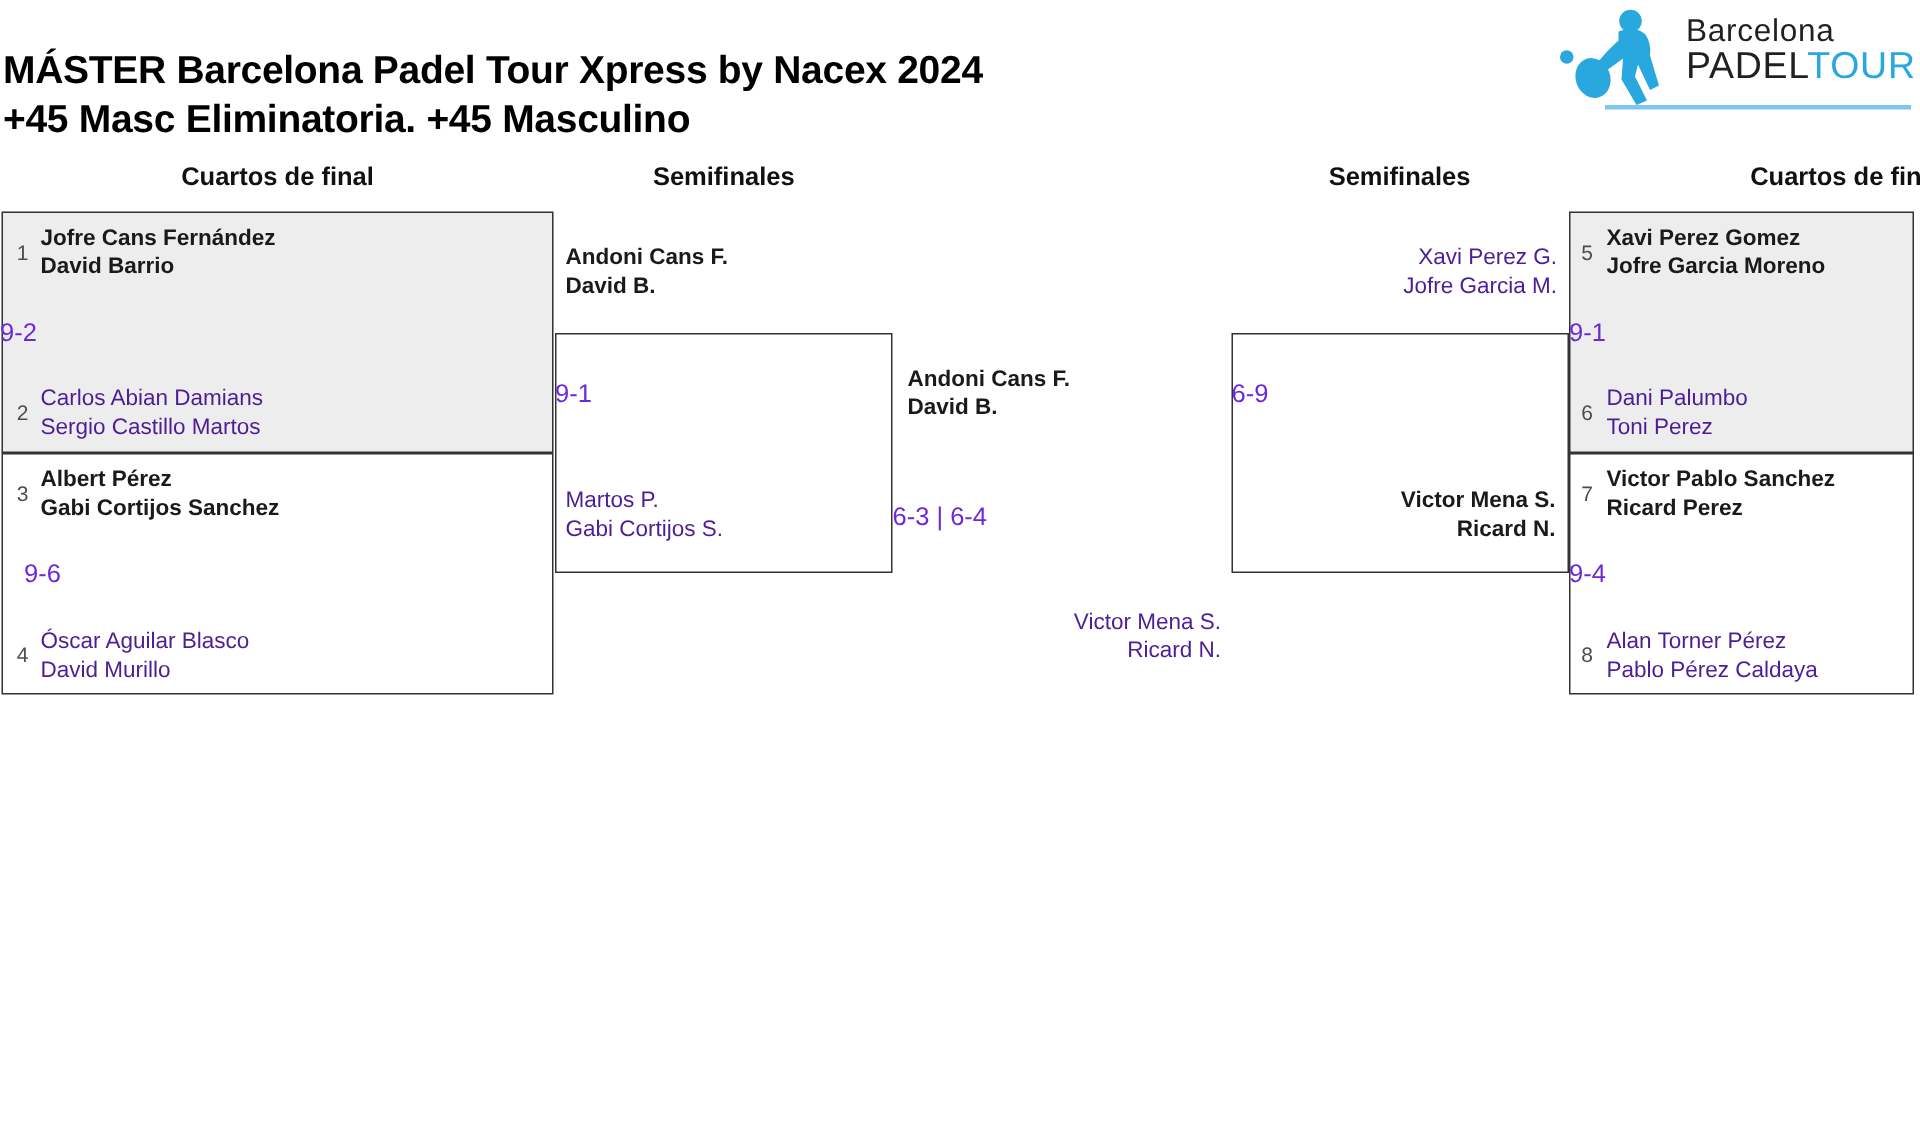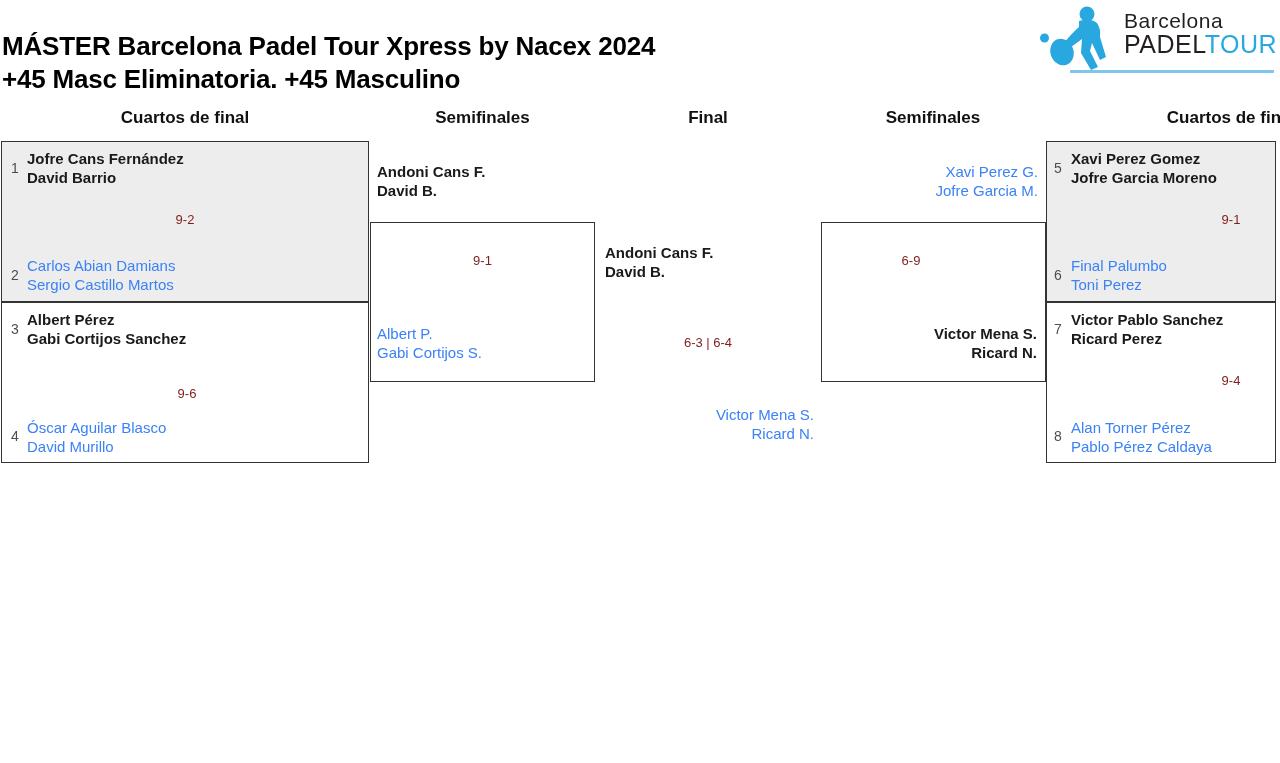--- a/index.html
+++ b/index.html
@@ -12,23 +12,23 @@
 
   .title { left:2px; top:8px; font-size:26px; font-weight:700; line-height:33px; color:#000; letter-spacing:-0.2px;margin-top:22px; }
 
   .round-header { top:108px; font-size:17px; font-weight:600; text-align:center; color:#111; white-space:nowrap; }
 
   .match-box { border:1px solid #333333; background:#ffffff; }
   .match-box.shaded { background:#EDEDED; }
 
   .team { font-size:15px; line-height:19px; white-space:nowrap; }
   .team.winner { font-weight:700; color:#1a1a1a; }
-  .team.loser { font-weight:400; color:#3b82f6; }
+  .team.loser { font-weight:400; color:#4c1d95; }
   .seed { font-size:14px; color:#4d4d4d; width:18px; text-align:center; }
-  .score { font-size:13px; color:#7f1d1d; text-align:center; white-space:nowrap; }
+  .score { font-size:17px; color:#6d28d9; text-align:left; white-space:nowrap; }
   .right { text-align:right; }
 
   
   .logo { left:1040px; top:5px; width:236px; height:70px; }
   .logo-svg { position:absolute; left:0; top:0; }
   .logo-text { position:absolute; left:84px; top:4px; color:#231F20; font-weight:400; white-space:nowrap; }
   .logo-line1 { font-size:21px; line-height:23px; letter-spacing:0.5px; }
   .logo-line2 { font-size:25px; line-height:25px; letter-spacing:0.5px; }
   .logo-line2 .blue { color:#29A8E0; }
   .logo-underline { position:absolute; left:30px; top:65px; width:204px; height:3px; background:#7FC5EC; }
@@ -54,21 +54,20 @@
     </svg>
     <div class="logo-text">
       <div class="logo-line1">Barcelona</div>
       <div class="logo-line2"><span>PADEL</span><span class="blue">TOUR</span></div>
     </div>
     <div class="logo-underline"></div>
   </div>
 
   <div class="abs round-header" style="left:0; width:370px;">Cuartos de final</div>
   <div class="abs round-header" style="left:370px; width:225px;">Semifinales</div>
-  <div class="abs round-header" style="left:595px; width:226px;">Final</div>
   <div class="abs round-header" style="left:820px; width:226px;">Semifinales</div>
   <div class="abs round-header" style="left:1046px; width:370px;">Cuartos de final</div>
 
   <div class="abs match-box shaded" style="left:1px; top:141px; width:368px; height:161px;"></div>
   <div class="abs match-box" style="left:1px; top:302px; width:368px; height:161px;"></div>
   <div class="abs match-box" style="left:370px; top:222px; width:225px; height:160px;"></div>
   <div class="abs match-box" style="left:821px; top:222px; width:225px; height:160px;"></div>
   <div class="abs match-box shaded" style="left:1046px; top:141px; width:230px; height:161px;"></div>
   <div class="abs match-box" style="left:1046px; top:302px; width:230px; height:161px;"></div>
 
@@ -82,34 +81,34 @@
   <div class="abs team loser" style="left:27px; top:256px;">
     <div>Carlos Abian Damians</div>
     <div>Sergio Castillo Martos</div>
   </div>
 
   <div class="abs seed" style="left:6px; top:321px;">3</div>
   <div class="abs team winner" style="left:27px; top:310px;">
     <div>Albert Pérez</div>
     <div>Gabi Cortijos Sanchez</div>
   </div>
-  <div class="abs score" style="left:2px; top:373px; width:370px;margin-top:13px;">9-6</div>
+  <div class="abs score" style="left:16px; top:373px; width:370px;">9-6</div>
   <div class="abs seed" style="left:6px; top:428px;">4</div>
   <div class="abs team loser" style="left:27px; top:418px;">
     <div>Óscar Aguilar Blasco</div>
     <div>David Murillo</div>
   </div>
 
   <div class="abs team winner" style="left:377px; top:162px;">
     <div>Andoni Cans F.</div>
     <div>David B.</div>
   </div>
   <div class="abs score" style="left:370px; top:253px; width:225px;">9-1</div>
   <div class="abs team loser" style="left:377px; top:324px;">
-    <div>Albert P.</div>
+    <div>Martos P.</div>
     <div>Gabi Cortijos S.</div>
   </div>
 
   <div class="abs team winner" style="left:605px; top:243px;">
     <div>Andoni Cans F.</div>
     <div>David B.</div>
   </div>
   <div class="abs score" style="left:595px; top:335px; width:226px;">6-3 | 6-4</div>
   <div class="abs team loser right" style="left:600px; top:405px; width:214px;">
     <div>Victor Mena S.</div>
@@ -127,21 +126,21 @@
   </div>
 
   <div class="abs seed" style="left:1049px; top:160px;">5</div>
   <div class="abs team winner" style="left:1071px; top:149px;">
     <div>Xavi Perez Gomez</div>
     <div>Jofre Garcia Moreno</div>
   </div>
   <div class="abs score" style="left:1046px; top:212px; width:370px;">9-1</div>
   <div class="abs seed" style="left:1049px; top:267px;">6</div>
   <div class="abs team loser" style="left:1071px; top:256px;">
-    <div>Final Palumbo</div>
+    <div>Dani Palumbo</div>
     <div>Toni Perez</div>
   </div>
 
   <div class="abs seed" style="left:1049px; top:321px;">7</div>
   <div class="abs team winner" style="left:1071px; top:310px;">
     <div>Victor Pablo Sanchez</div>
     <div>Ricard Perez</div>
   </div>
   <div class="abs score" style="left:1046px; top:373px; width:370px;">9-4</div>
   <div class="abs seed" style="left:1049px; top:428px;">8</div>

